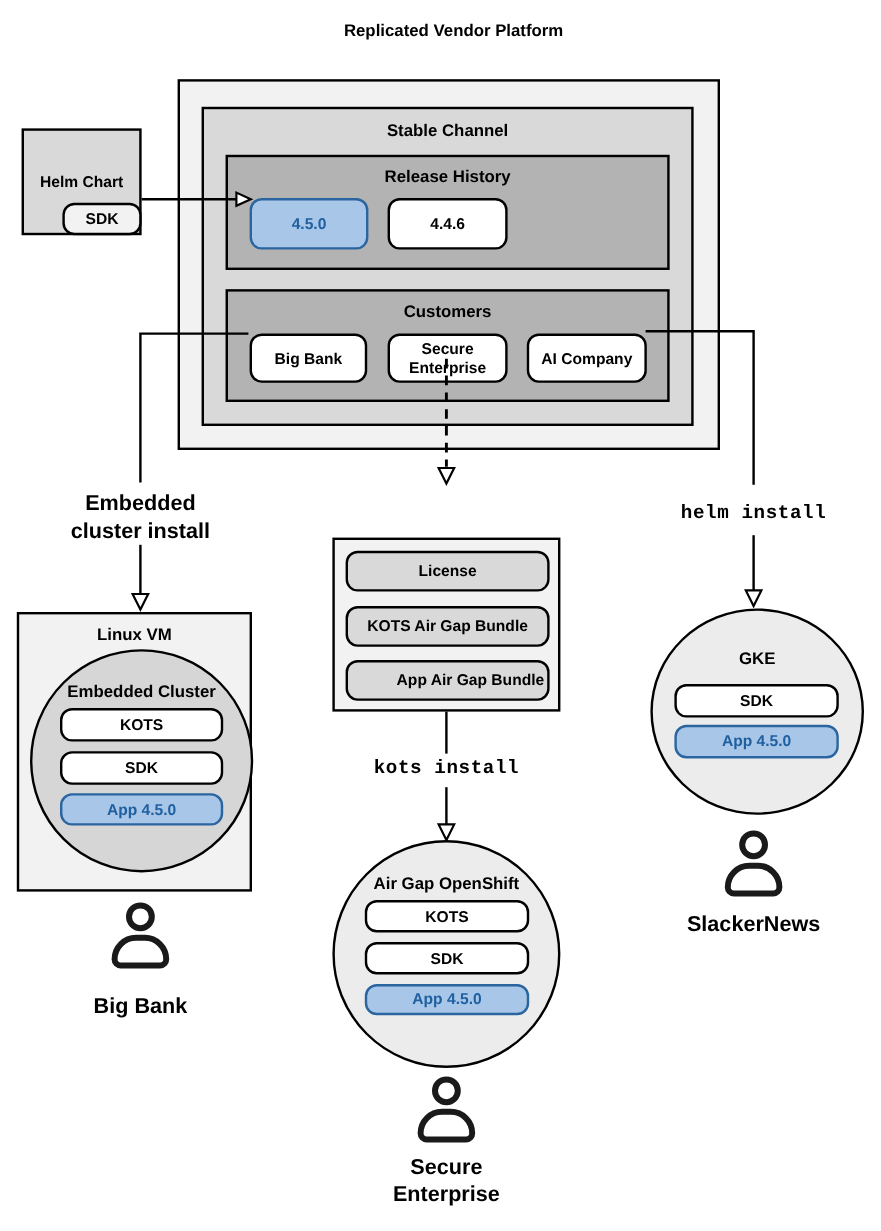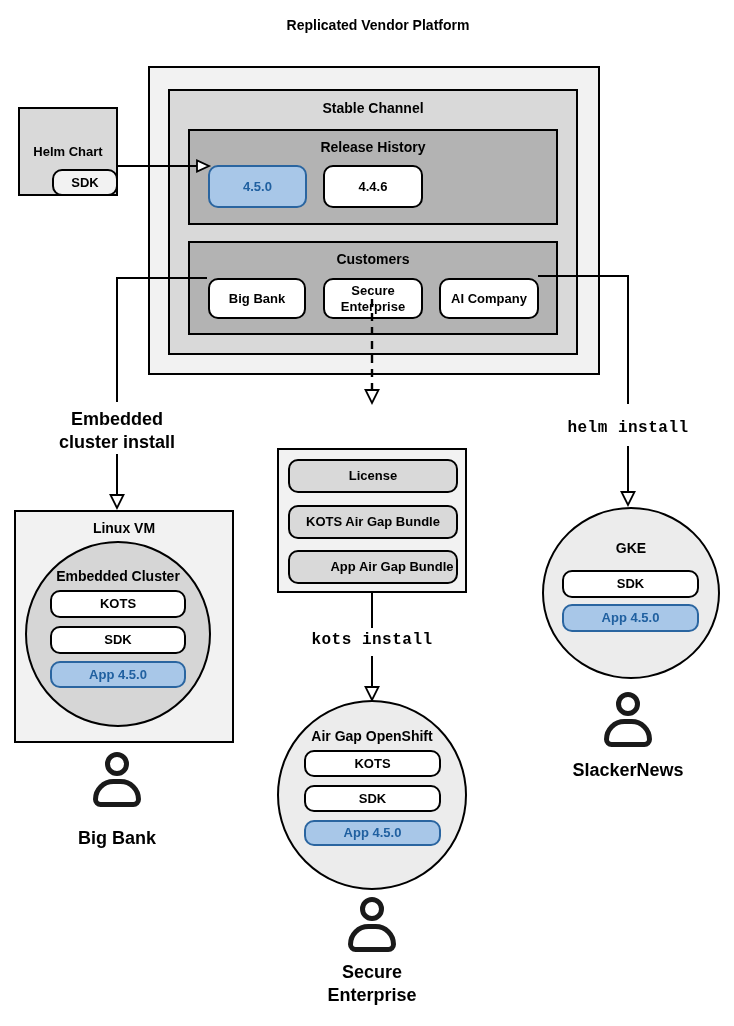--- a/index.html
+++ b/index.html
@@ -64,21 +64,21 @@
     </div>
   </div>
 
   <div class="box bg-light" style="left:18px; top:107px; width:100px; height:89px;">
     <div class="sec-title" style="top:35px; font-size:13px;">Helm Chart</div>
     <div class="box cbox bg-xlight" style="left:32px; top:60px; width:66px; height:27px;">SDK</div>
   </div>
 
   <div class="flow-label" style="left:47px; top:408px; width:140px;">Embedded cluster install</div>
 
-  <div class="box bg-xlight" style="left:14px; top:510px; width:220px; height:233px;">
+  <div class="box bg-xlight" style="left:14px; top:510px; width:196px; height:233px;">
     <div class="sec-title" style="top:8px;">Linux VM</div>
     <div class="box circle bg-ec" style="left:9px; top:29px; width:186px; height:186px;">
       <div class="sec-title" style="top:25px;">Embedded Cluster</div>
       <div class="box cbox bg-white" style="left:23px; top:47px; width:136px; height:28px;">KOTS</div>
       <div class="box cbox bg-white" style="left:23px; top:83px; width:136px; height:28px;">SDK</div>
       <div class="box cbox hl" style="left:23px; top:118px; width:136px; height:27px;">App 4.5.0</div>
     </div>
   </div>
 
   <div class="person" style="left:93px; top:752px;">

